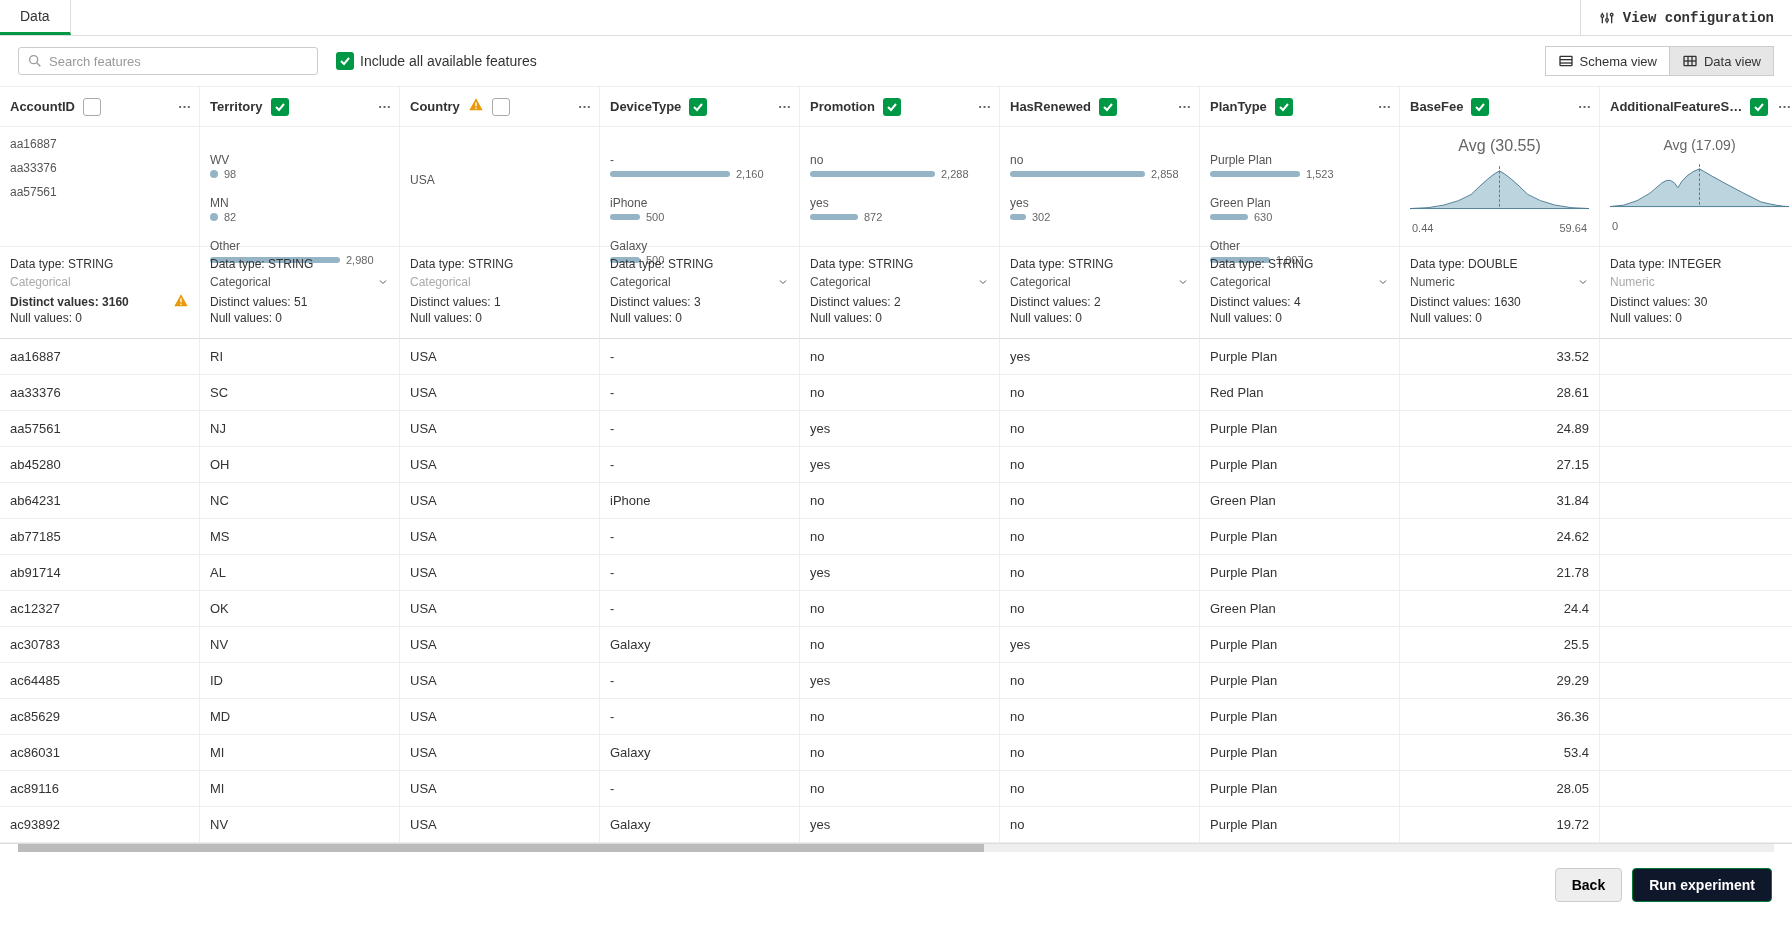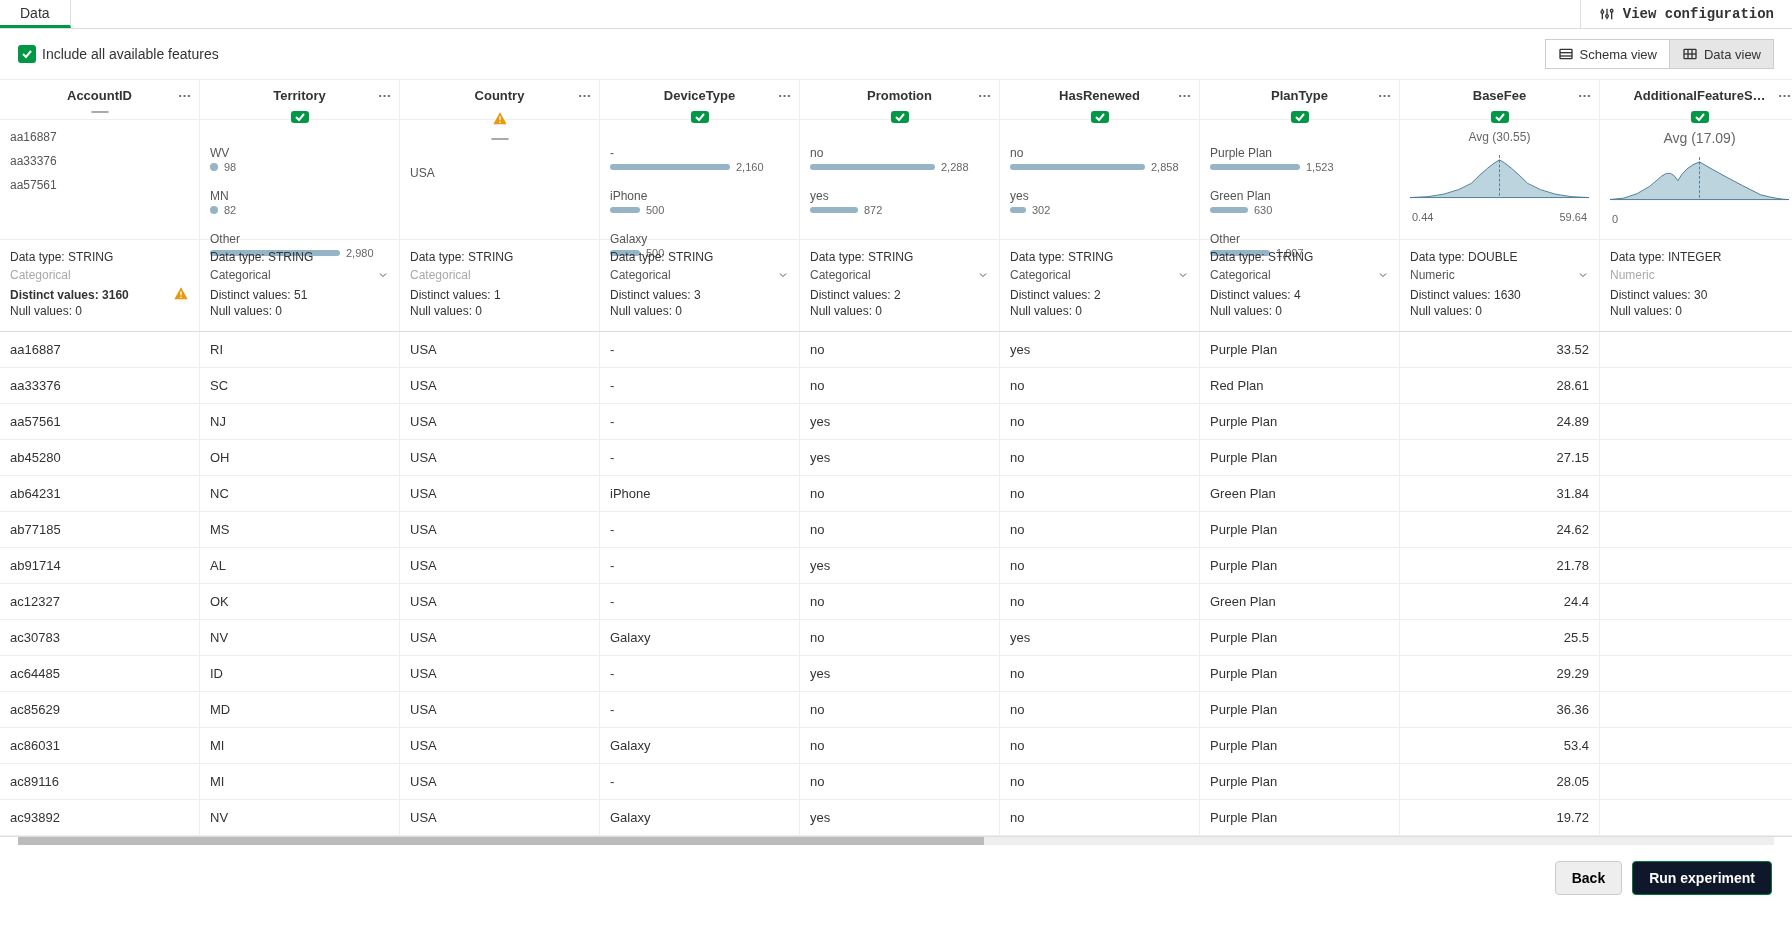--- a/index.html
+++ b/index.html
@@ -7,21 +7,21 @@
     font-family: -apple-system, BlinkMacSystemFont, "Segoe UI", Arial, sans-serif;
     font-size: 13px;
     color: #333;
     background: #fff;
     width: 1792px;
   }
   .toolbar-top {
     display: flex;
     align-items: stretch;
     border-bottom: 1px solid #ddd;
-    height: 29px;
+    height: 36px;
   }
   .tab {
     padding: 10px 20px;
     border-right: 1px solid #ddd;
     border-bottom: 3px solid #009845;
     font-size: 14px;
     display: flex;
     align-items: center;
   }
   .spacer { flex: 1; }
@@ -100,21 +100,20 @@
     padding: 8px 10px;
   }
   .hdr-cell {
     display: flex;
     align-items: center;
     gap: 8px;
     font-weight: 600;
     position: relative;
     border-bottom: 1px solid #eee;
     height: 40px;
-    flex-direction: column;
   }
   .hdr-cell .more {
     position: absolute;
     right: 8px;
     color: #666;
     cursor: pointer;
   }
   .warn-icon {
     color: #e8990c;
   }
@@ -227,20 +226,27 @@
       <line x1="12" y1="4" x2="12" y2="20"></line>
         <circle cx="12" cy="15" r="2" fill="#fff"></circle>
       <line x1="19" y1="4" x2="19" y2="20"></line>
         <circle cx="19" cy="7" r="2" fill="#fff"></circle>
     </svg>
     <span>View configuration</span>
   </div>
 </div>
 
 <div class="toolbar-second">
+  <div class="search-wrap">
+    <svg class="icon" viewBox="0 0 24 24" fill="none" stroke="#999" stroke-width="2">
+      <circle cx="10" cy="10" r="6"></circle>
+        <line x1="15" y1="15" x2="20" y2="20"></line>
+    </svg>
+    <input placeholder="Search features" style="">
+  </div>
   <div class="include-row">
     <span class="chk-green on">
       <svg width="12" height="12" viewBox="0 0 24 24" fill="none" stroke="#fff" stroke-width="4">
           <polyline points="4 12 10 18 20 6"></polyline>
         </svg>
     </span>
     <span>Include all available features</span>
   </div>
   <div class="spacer"></div>
   <div class="view-toggle">
@@ -445,21 +451,21 @@
         </div>
       </div>
       <div class="dist-item">
         <div class="dist-label">Other</div>
         <div class="dist-bar-row">
           <span class="dist-bar" style="width:60px"></span>
           <span class="dist-count">1,007</span>
         </div>
       </div>
     </div>
-    <div class="summary-cell"><div style="text-align:center;font-size:12px;color:#666">Avg (30.55)</div><svg class="chart-svg" viewBox="0 0 190 60">
+    <div class="summary-cell"><div style="text-align:center;font-size:16px;color:#666">Avg (30.55)</div><svg class="chart-svg" viewBox="0 0 190 60">
         <path d="M 0 55 Q 40 55 65 40 Q 85 20 95 15 Q 105 20 125 40 Q 150 55 190 55 Z" fill="#bcd4de" stroke="#4a7a92" stroke-width="1"></path>
         <line x1="95" y1="10" x2="95" y2="55" stroke="#4a7a92" stroke-dasharray="3 2"></line>
       </svg><div class="chart-labels">
         <span>0.44</span>
         <span>59.64</span>
       </div></div>
     <div class="summary-cell"><div style="text-align:center;font-size:14px;color:#666">Avg (17.09)</div><svg class="chart-svg" viewBox="0 0 190 60">
         <path d="M 0 55 Q 30 55 55 30 Q 65 22 72 35 Q 80 20 95 15 Q 120 30 160 50 Q 180 55 190 55 Z" fill="#bcd4de" stroke="#4a7a92" stroke-width="1"></path>
         <line x1="95" y1="10" x2="95" y2="55" stroke="#4a7a92" stroke-dasharray="3 2"></line>
       </svg><div class="chart-labels">

